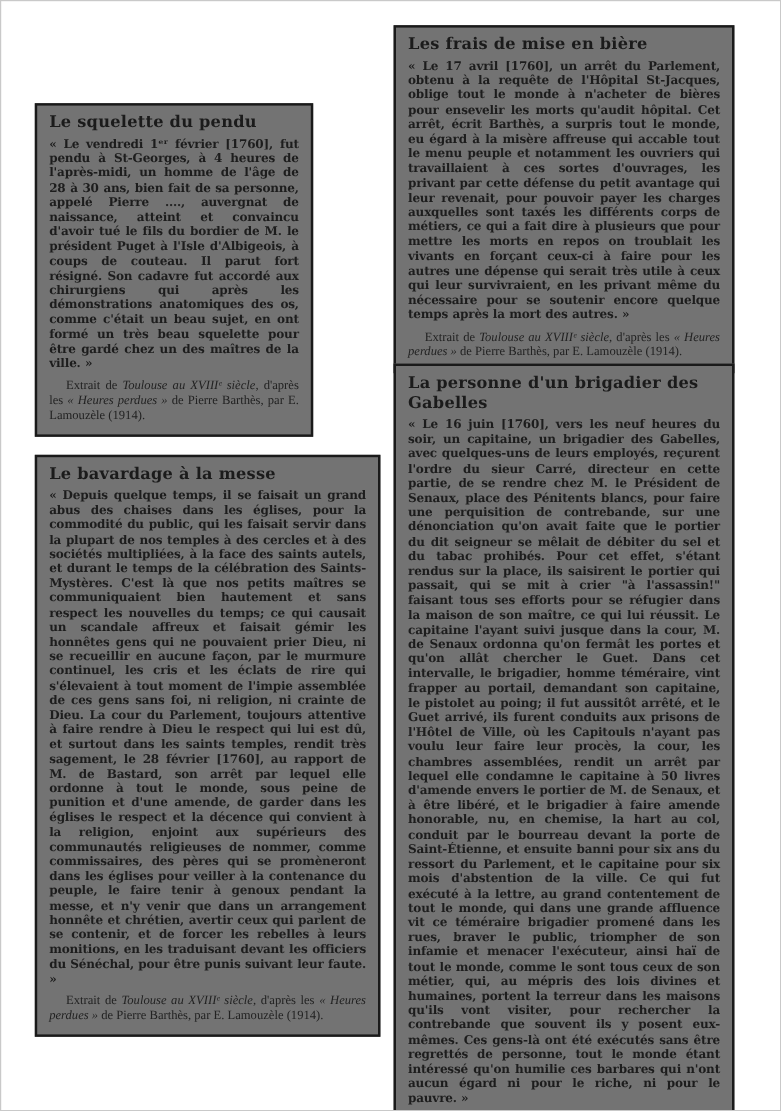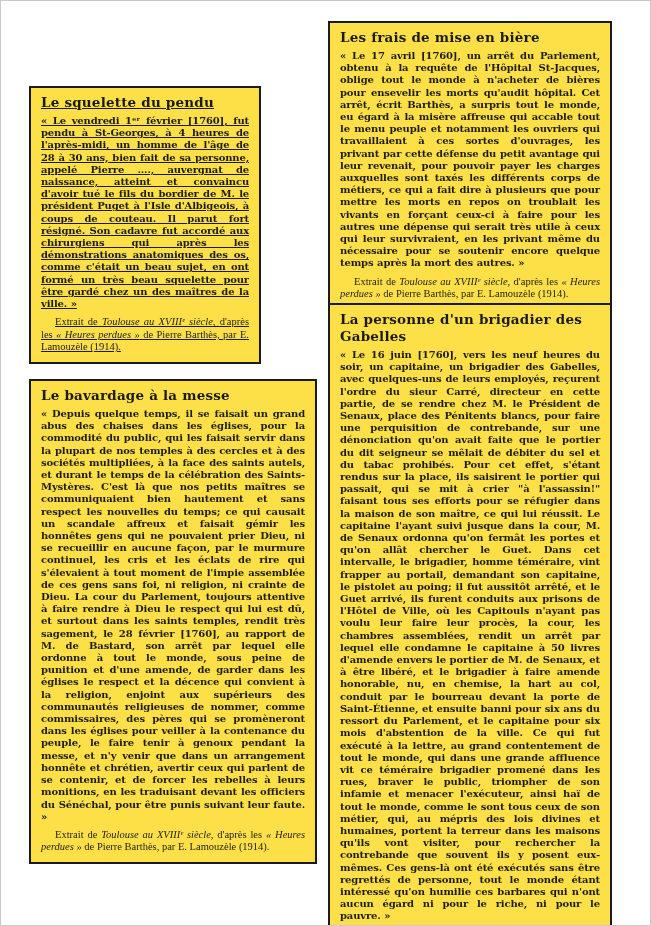--- a/index.html
+++ b/index.html
@@ -11,21 +11,21 @@
   .page {
     position: relative;
     width: 649px; height: 924px;
     background: #ffffff;
     border: 1px solid #c9c9c9;
     overflow: hidden;
     color: #1b1b1b;
   }
   .article-box {
     position: absolute;
-    background: #fde047;
+    background: #737373;
     border: 2px solid #1a1a1a;
     padding: 6px 10px 8px 10px;
     box-sizing: border-box;
   }
   .article-box h2 {
     margin: 0 0 4px 0;
     font-family: "DejaVu Serif", serif;
     font-weight: 700;
     font-size: 13.5px;
     letter-spacing: 0.2px;
@@ -46,21 +46,21 @@
     margin: 6px 0 0 0;
     font-family: "Liberation Serif", serif;
     font-weight: 400;
     font-size: 10.5px;
     line-height: 12.5px;
     text-align: justify;
     text-indent: 14px;
     color: #222;
   }
   .citation i { font-style: italic; }
-  #box-squelette { left: 28px;  top: 85px;  width: 232px; min-height: 206px; text-decoration: underline; }
+  #box-squelette { left: 28px;  top: 85px;  width: 232px; min-height: 206px; }
   #box-biere     { left: 327px; top: 20px;  width: 284px; min-height: 269px; }
   #box-bavardage { left: 28px;  top: 378px; width: 288px; min-height: 461px; }
   #box-gabelles  { left: 327px; top: 302px; width: 284px; min-height: 580px; }
   .page-number {
     position: absolute;
     right: 20px; top: 935px;
     font-family: Liberation Mono, monospace;
     font-size: 12.5px;
     color: #a21caf;
   }

